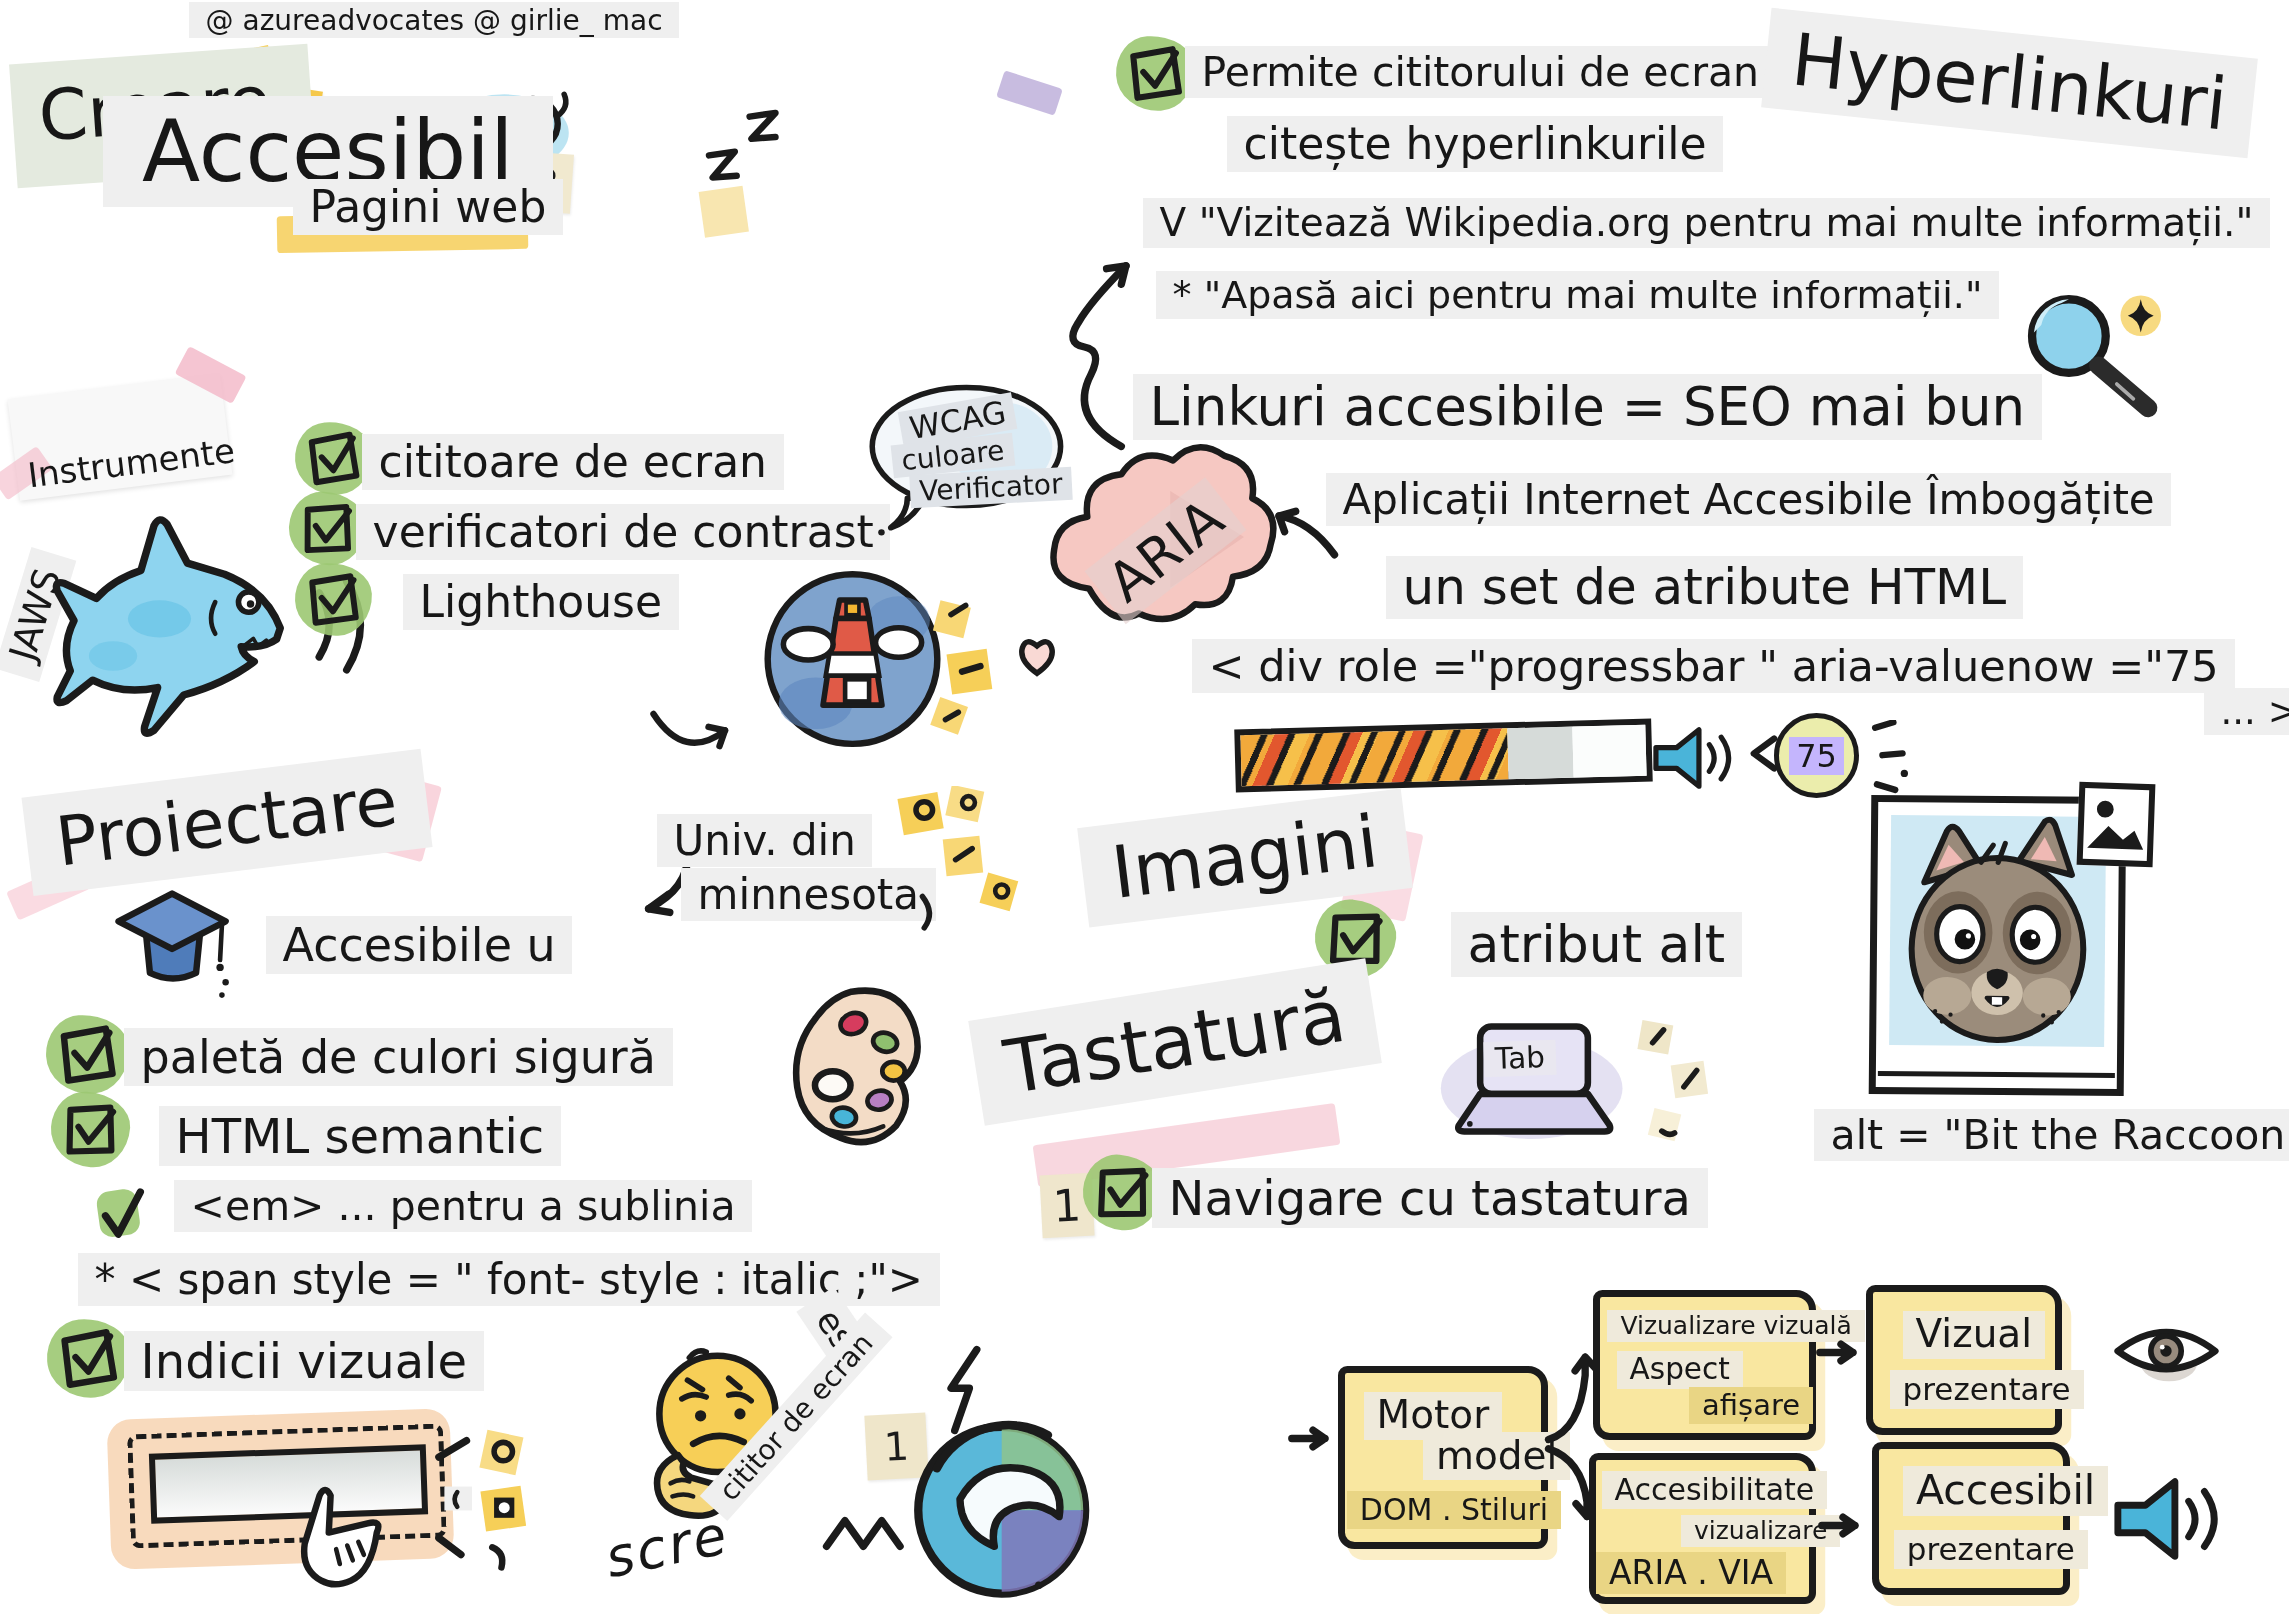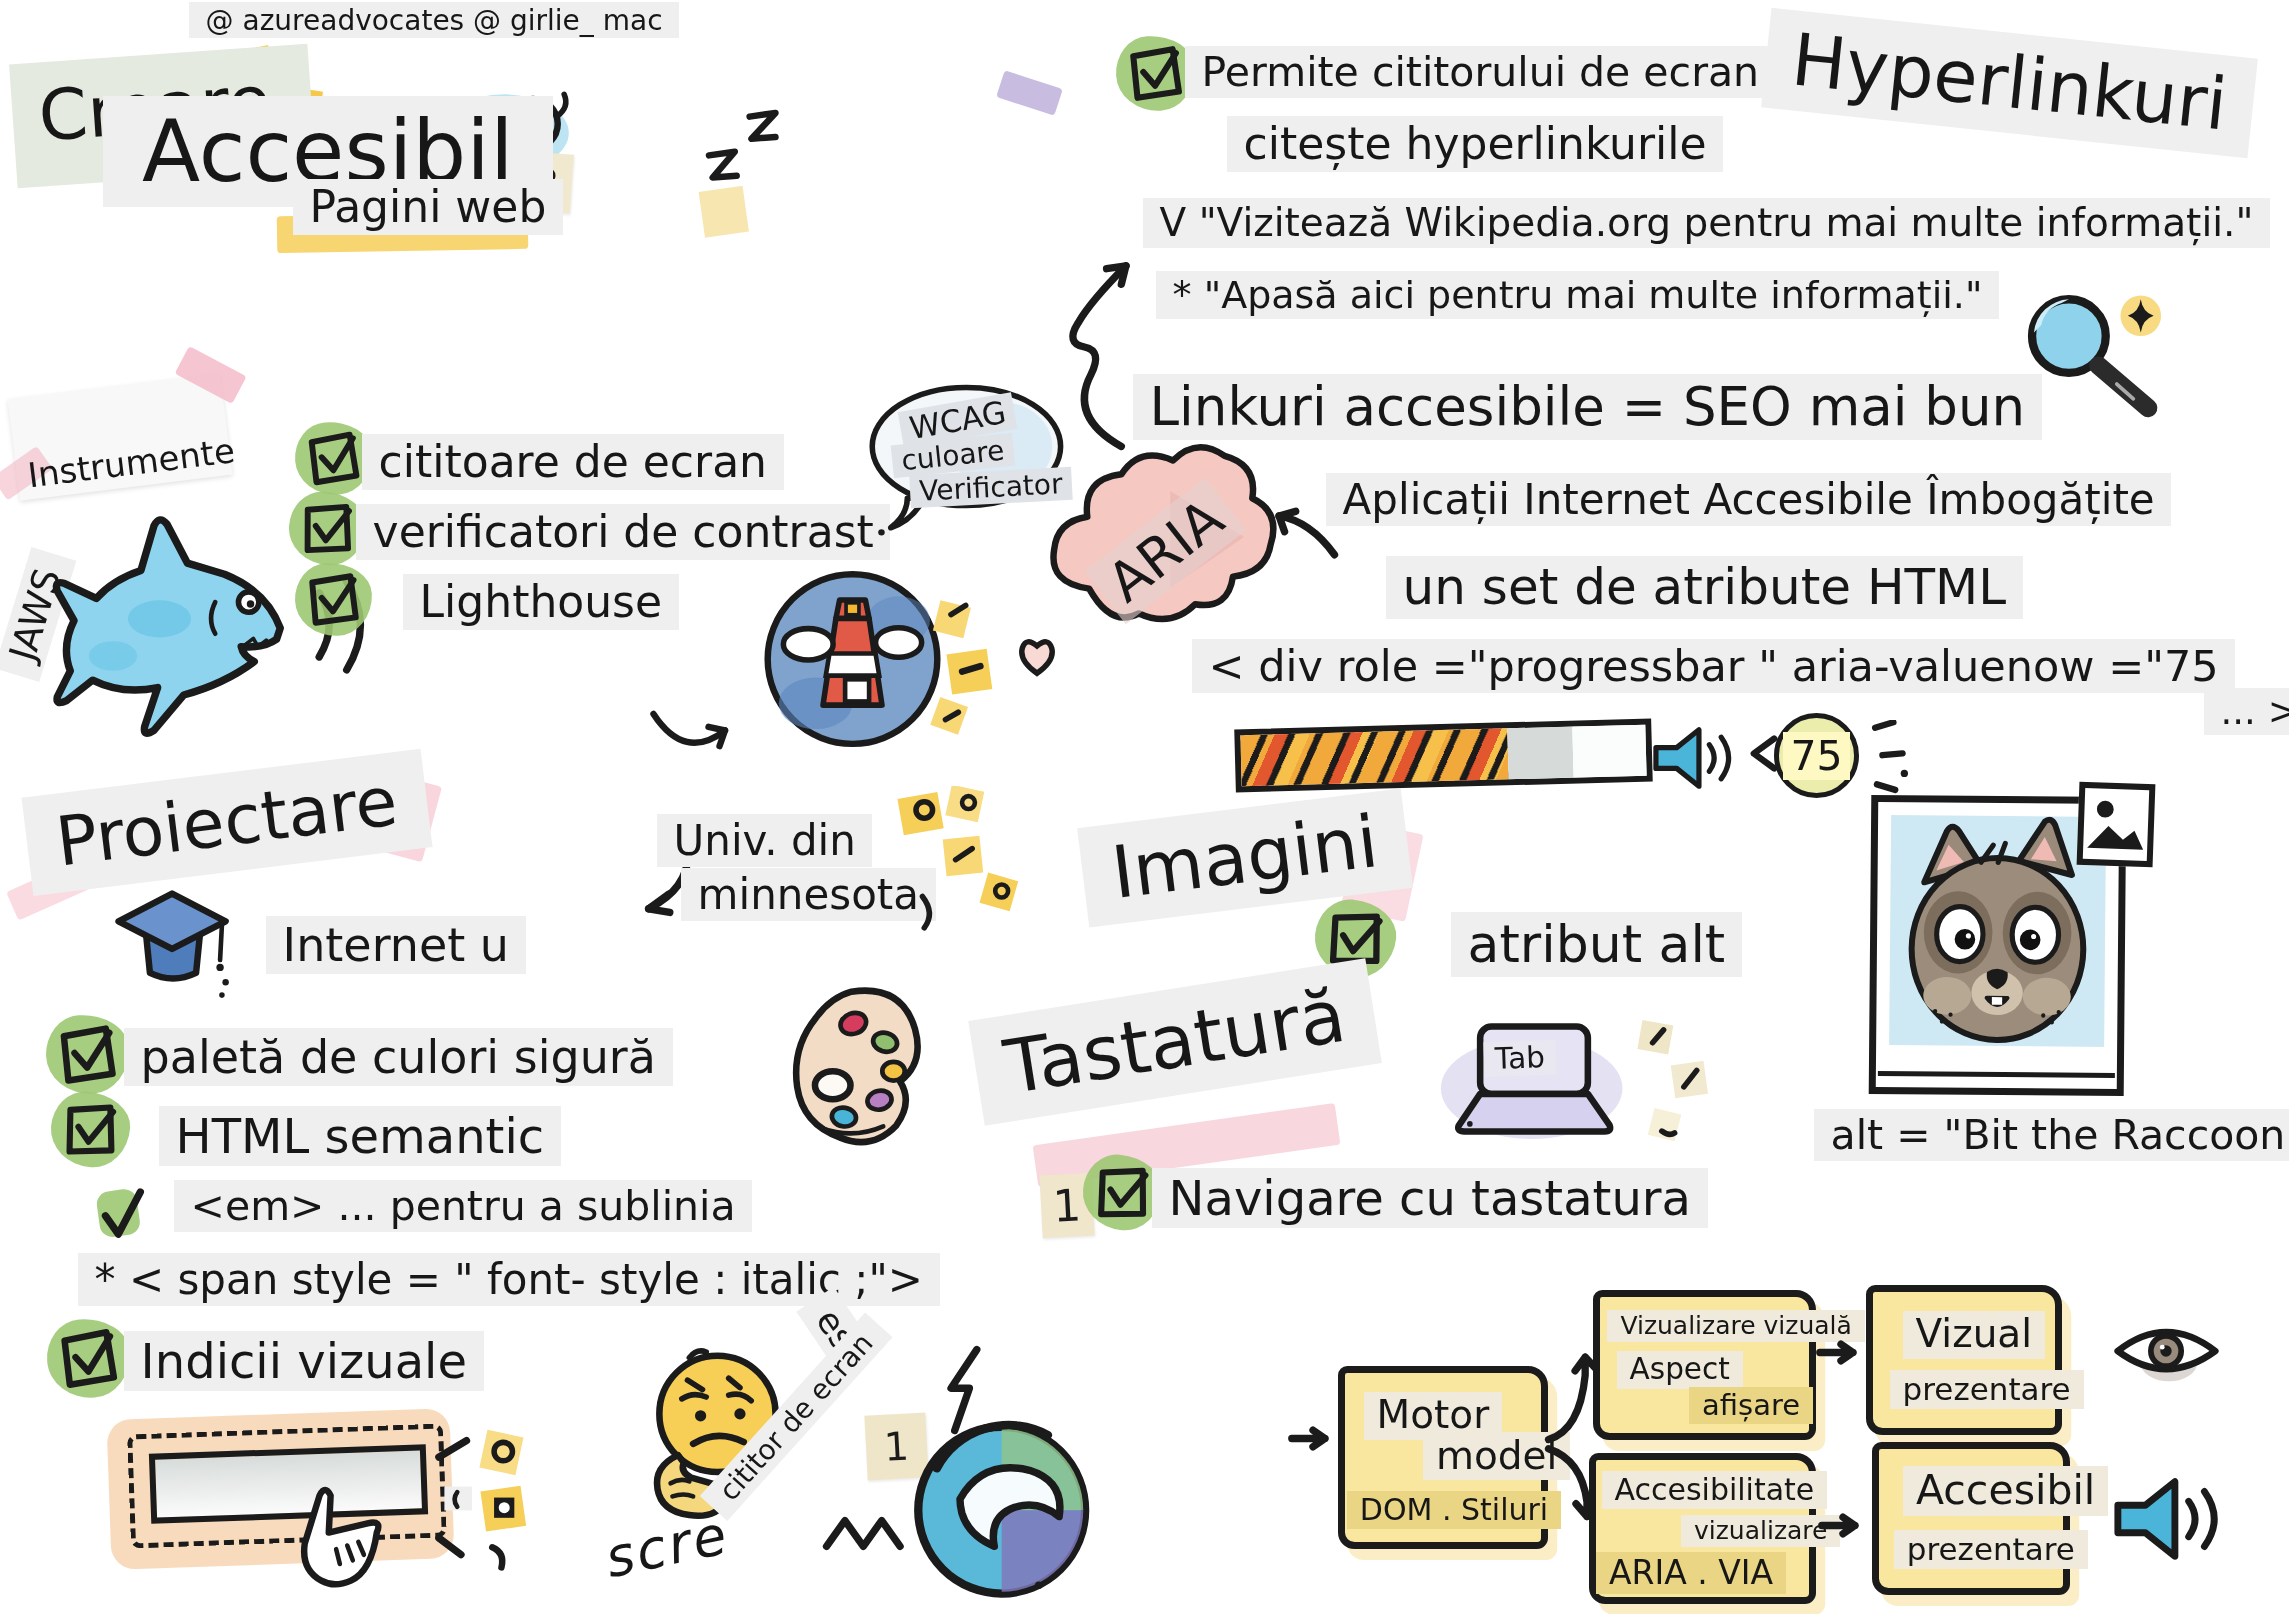--- a/index.html
+++ b/index.html
@@ -226,21 +226,21 @@
       <path class="ink" d="M80 32 Q93 50 80 68" style="stroke-width:7"></path>
       <path class="ink" d="M96 22 Q116 50 96 78" style="stroke-width:7"></path>
     </svg>
   </div>
   <div class="doodle" style="left:1750px;top:735px;width:28px;height:37px">
     <svg viewBox="0 0 30 40">
         <path class="ink" d="M26 4 L4 20 L26 36" style="stroke-width:7"></path>
       </svg>
   </div>
   <div class="doodle" style="left:1774px;top:713px;width:85px;height:85px;border:5.5px solid #1b1b1b;border-radius:50%;background:#ebedac;display:flex;align-items:center;justify-content:center">
-    <span style="font-size:41px;background:#fef9c3;padding:0 7.4px">75</span>
+    <span style="font-size:32px;background:#c4b5fd;padding:0 7.4px">75</span>
   </div>
   <div class="doodle" style="left:1866px;top:720px;width:42px;height:74px">
     <svg viewBox="0 0 46 80">
       <path class="ink" d="M10 8 L30 2 M18 38 L40 36 M12 70 L32 76" style="stroke-width:7"></path>
       <circle cx="42" cy="58" r="4" fill="#1b1b1b"></circle>
     </svg>
   </div>
   <div class="strip" style="left:2204px;top:688px;font-size:37px">... &gt;</div>
 
   <div class="washi" style="left:367px;top:777px;width:66px;height:78px;background:#f6c3ce;opacity:.7;transform:rotate(15deg)"></div>
@@ -259,21 +259,21 @@
   <div class="doodle" style="left:113px;top:886px;width:120px;height:113px">
     <svg viewBox="0 0 130 122">
       <path d="M36 54 L94 54 L90 94 Q65 106 40 94 Z" fill="#4f7cba" stroke="#1b1b1b" stroke-width="7" stroke-linejoin="round"></path>
       <path d="M64 8 L122 38 L64 68 L6 38 Z" fill="#6a92cc" stroke="#1b1b1b" stroke-width="7" stroke-linejoin="round"></path>
       <path class="ink" d="M118 42 L116 80" style="stroke-width:5"></path>
       <circle cx="116" cy="88" r="4" fill="#1b1b1b"></circle>
       <circle cx="122" cy="104" r="3.5" fill="#1b1b1b"></circle>
       <circle cx="118" cy="118" r="3" fill="#1b1b1b"></circle>
     </svg>
   </div>
-  <div class="strip" style="left:266px;top:916px;font-size:46px">Internet u</div>
+  <div class="strip" style="left:266px;top:916px;font-size:46px">Accesibile u</div>
 
   <div class="doodle" style="left:891px;top:786px;width:143px;height:152px">
     <svg viewBox="0 0 155 165">
       <rect x="10" y="10" width="44" height="40" fill="#f6cf58" transform="rotate(-10 32 30)"></rect>
       <circle class="ink" cx="36" cy="26" r="9" style="stroke-width:6"></circle>
       <rect x="62" y="2" width="36" height="34" fill="#f8dc86" transform="rotate(12 80 19)"></rect>
       <circle class="ink" cx="84" cy="18" r="7" style="stroke-width:5"></circle>
       <rect x="58" y="56" width="40" height="40" fill="#f8d775" transform="rotate(-6 78 76)"></rect>
       <path class="ink" d="M70 80 l18 -12" style="stroke-width:6"></path>
       <rect x="100" y="98" width="34" height="34" fill="#f6cf58" transform="rotate(16 117 115)"></rect>

